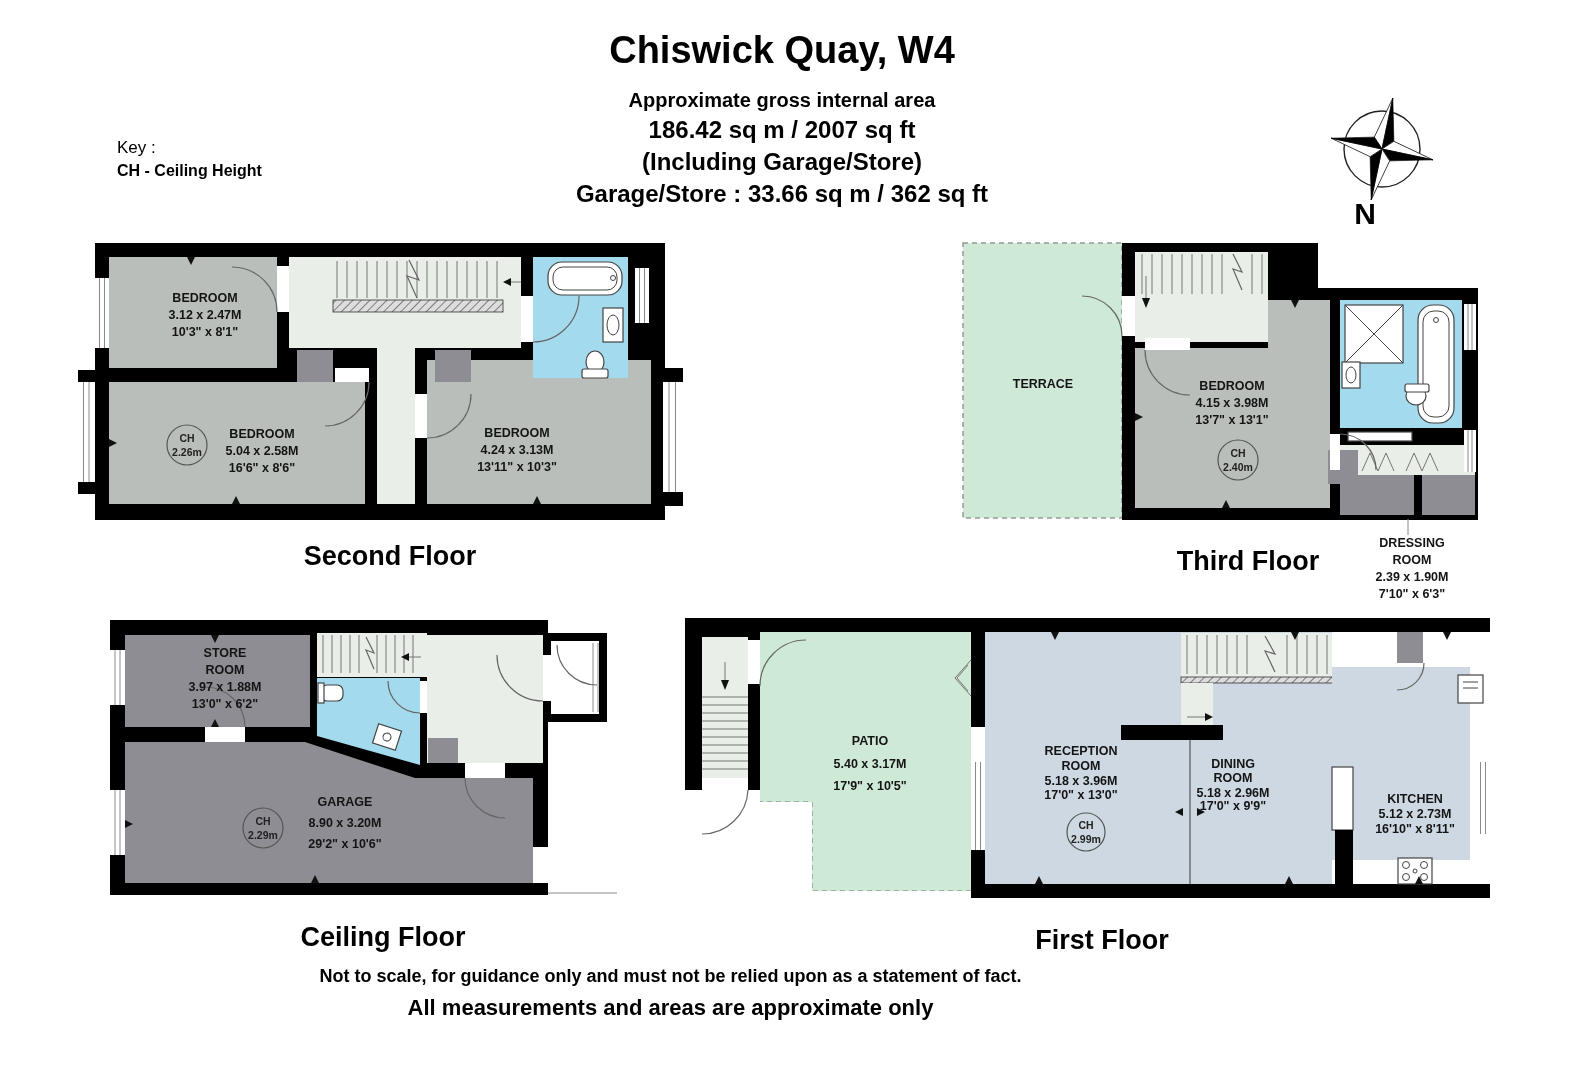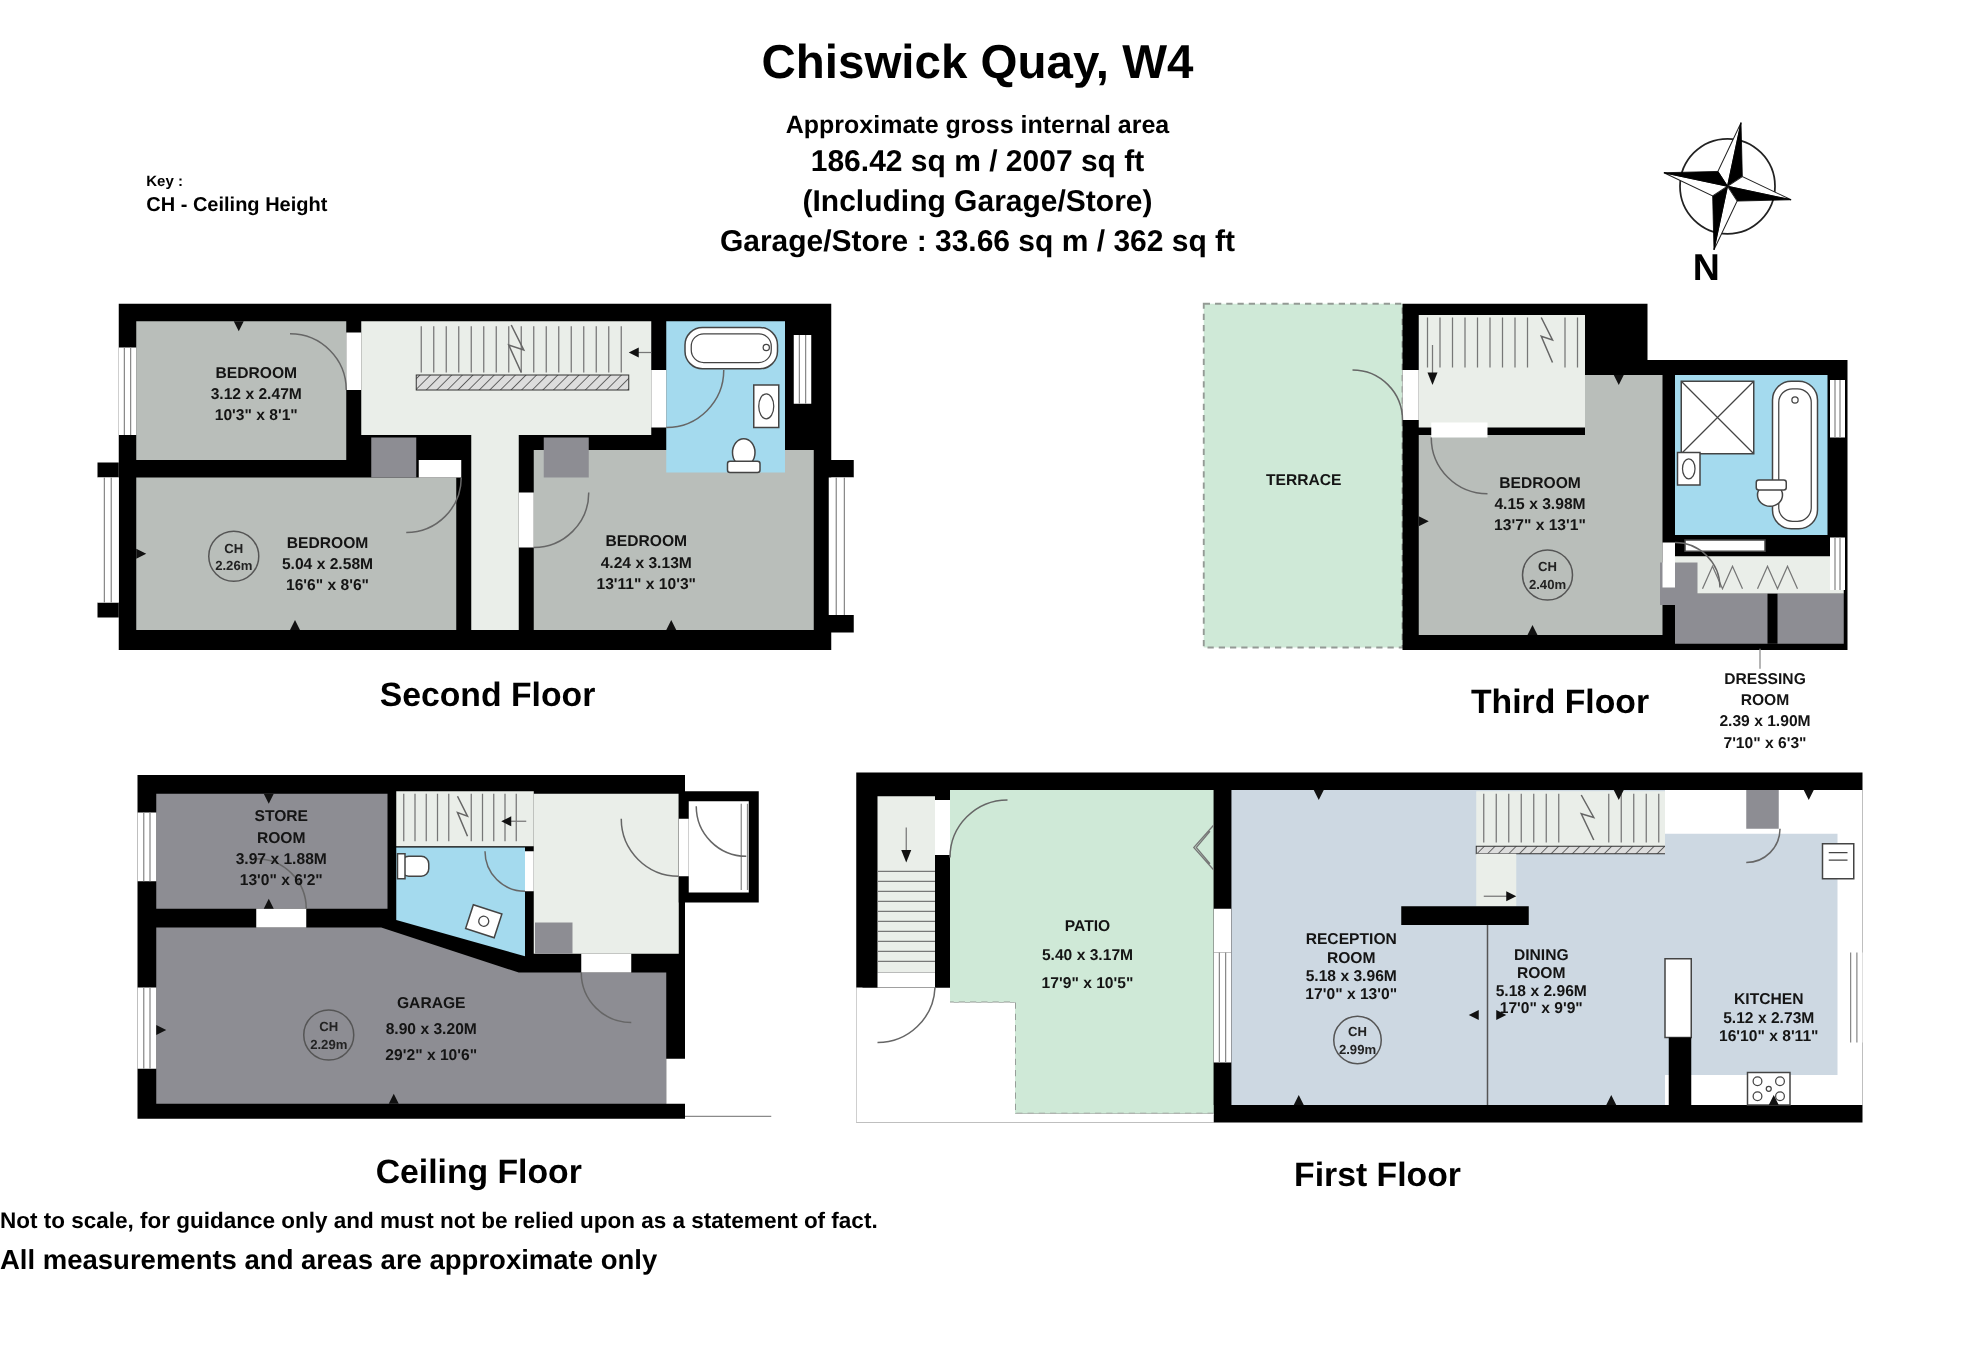--- a/index.html
+++ b/index.html
@@ -3,24 +3,24 @@
 <meta charset="utf-8">
 <style>
   html,body{margin:0;padding:0}
   body{width:1575px;height:1080px;background:#fff;position:relative;overflow:hidden;
        font-family:"Liberation Sans",sans-serif;color:#000}
   .titleblock{position:absolute;left:382px;top:30px;width:800px;text-align:center}
   .t1{font-size:38px;font-weight:bold;line-height:1.1}
   .t2{font-size:20px;font-weight:bold;margin-top:17px}
   .t3{font-size:24px;font-weight:bold;margin-top:4px}
   .keyblock{position:absolute;left:117px;top:138px}
-  .k1{font-size:12px;font-weight:bold}
+  .k1{font-size:17px;font-weight:normal}
   .k2{font-size:16px;font-weight:bold;margin-top:4px}
   .floortitle{position:absolute;transform:translateX(-50%);font-size:27px;font-weight:bold;white-space:nowrap}
-  .footer{position:absolute;left:0;top:966px;width:1341px;font-weight:bold}
+  .footer{position:absolute;left:0;top:966px;width:1341px;text-align:center;font-weight:bold}
   .f1{font-size:18px}
   .f2{font-size:22px;margin-top:8px}
   svg{position:absolute;overflow:visible}
   .wall{fill:#000}
   .rgray{fill:var(--room_gray,#b9beba)}
   .rdark{fill:var(--room_dark,#8d8d93)}
   .rblue{fill:var(--room_blue,#a4daee)}
   .rgreen{fill:var(--room_green,#cfe9d7)}
   .rbgray{fill:var(--room_bluegray,#cdd8e2)}
   .rlight{fill:var(--floor_light,#eaeee9)}

